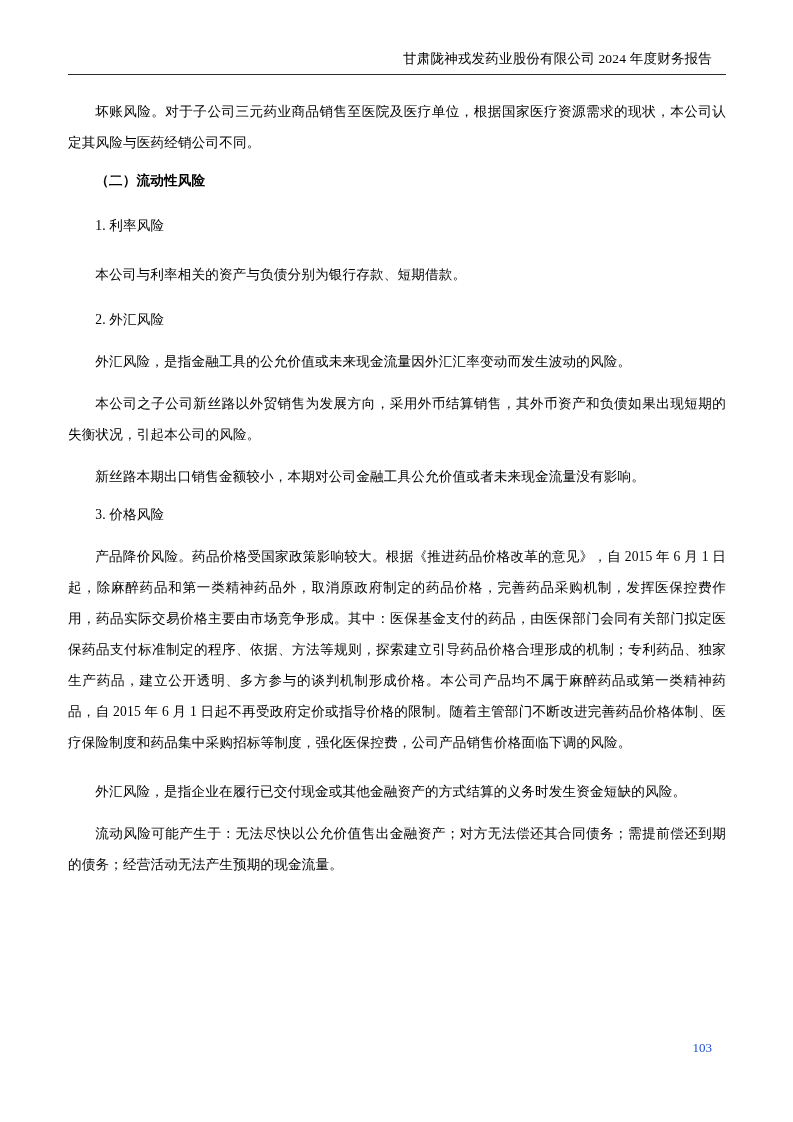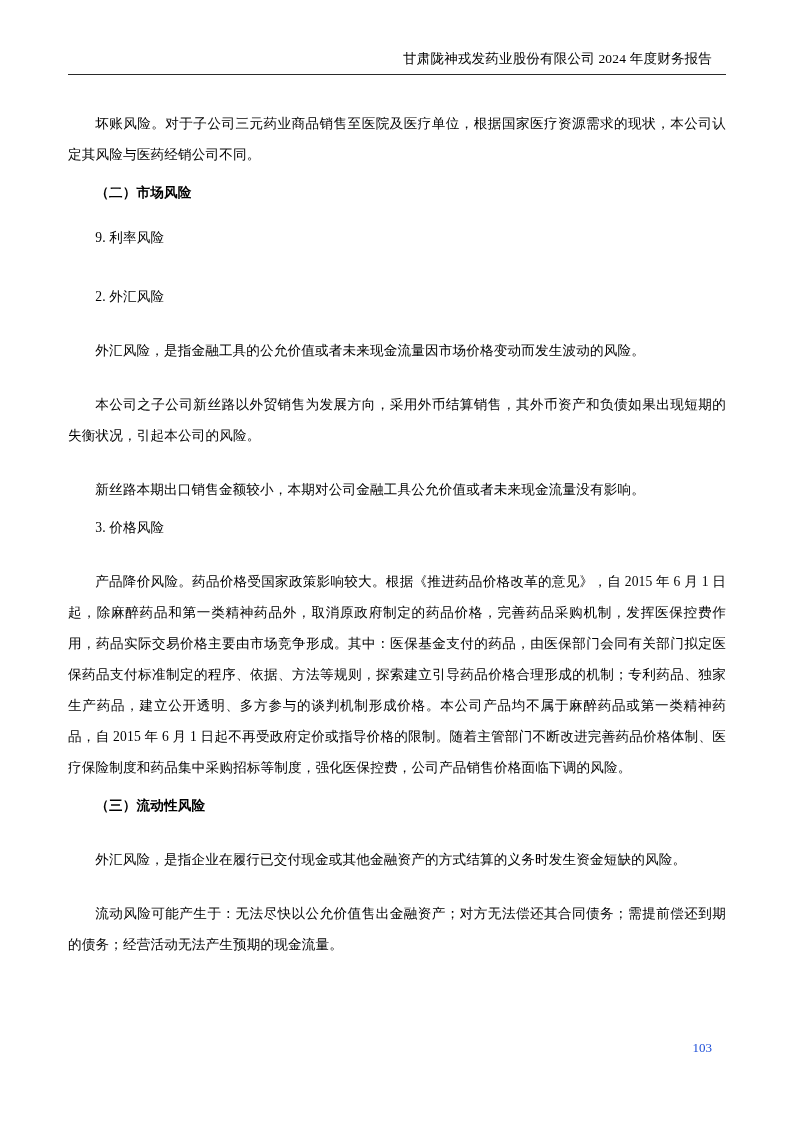--- a/index.html
+++ b/index.html
@@ -44,21 +44,21 @@
     height: 0;
     border-top: 1.6px solid #2a2a2a;
   }
   .content {
     position: absolute;
     top: 92px;
     left: 68px;
     width: 658px;
   }
   p {
-    margin: 16px 0 0 0;
+    margin: 4px 0 0 0;
     font-size: 13.6px;
     line-height: 31px;
     text-align: justify;
     text-justify: inter-ideograph;
     letter-spacing: 0.15px;
   }
   .indent {
     text-indent: 2em;
   }
   .heading {
@@ -92,41 +92,41 @@
 <div class="page">
 
   <div class="header">
     <div class="header-title">甘肃陇神戎发药业股份有限公司 2024 年度财务报告</div>
   </div>
   <div class="header-rule"></div>
 
   <div class="content">
     <p class="indent">坏账风险。对于子公司三元药业商品销售至医院及医疗单位，根据国家医疗资源需求的现状，本公司认定其风险与医药经销公司不同。</p>
     <div class="gap-small"></div>
-    <p class="heading">（二）市场风险</p>
+    <p class="heading">（二）流动性风险</p>
     <div class="gap-small"></div>
     <div class="gap-small"></div>
-    <p class="subheading">9. 利率风险</p>
+    <p class="subheading">1. 利率风险</p>
     <div class="gap-small"></div>
     <div class="gap-small"></div>
+    <p class="indent">本公司与利率相关的资产与负债分别为银行存款、短期借款。</p>
     <div class="gap-small"></div>
     <div class="gap-small"></div>
     <p class="subheading">2. 外汇风险</p>
     <div class="gap-small"></div>
-    <p class="indent">外汇风险，是指金融工具的公允价值或者未来现金流量因市场价格变动而发生波动的风险。</p>
+    <p class="indent">外汇风险，是指金融工具的公允价值或未来现金流量因外汇汇率变动而发生波动的风险。</p>
     <div class="gap-small"></div>
     <p class="indent">本公司之子公司新丝路以外贸销售为发展方向，采用外币结算销售，其外币资产和负债如果出现短期的失衡状况，引起本公司的风险。</p>
     <div class="gap-small"></div>
     <p class="indent">新丝路本期出口销售金额较小，本期对公司金融工具公允价值或者未来现金流量没有影响。</p>
     <div class="gap-small"></div>
     <p class="subheading">3. 价格风险</p>
     <div class="gap-small"></div>
     <p class="indent">产品降价风险。药品价格受国家政策影响较大。根据《推进药品价格改革的意见》，自 2015 年 6 月 1 日起，除麻醉药品和第一类精神药品外，取消原政府制定的药品价格，完善药品采购机制，发挥医保控费作用，药品实际交易价格主要由市场竞争形成。其中：医保基金支付的药品，由医保部门会同有关部门拟定医保药品支付标准制定的程序、依据、方法等规则，探索建立引导药品价格合理形成的机制；专利药品、独家生产药品，建立公开透明、多方参与的谈判机制形成价格。本公司产品均不属于麻醉药品或第一类精神药品，自 2015 年 6 月 1 日起不再受政府定价或指导价格的限制。随着主管部门不断改进完善药品价格体制、医疗保险制度和药品集中采购招标等制度，强化医保控费，公司产品销售价格面临下调的风险。</p>
     <div class="gap-small"></div>
-    <p class="heading">（三）流动性风险</p>
     <div class="gap-small"></div>
     <p class="indent">外汇风险，是指企业在履行已交付现金或其他金融资产的方式结算的义务时发生资金短缺的风险。</p>
     <div class="gap-small"></div>
     <p class="indent">流动风险可能产生于：无法尽快以公允价值售出金融资产；对方无法偿还其合同债务；需提前偿还到期的债务；经营活动无法产生预期的现金流量。</p>
   </div>
 
   <div class="page-number">103</div>
 
 </div>
 

